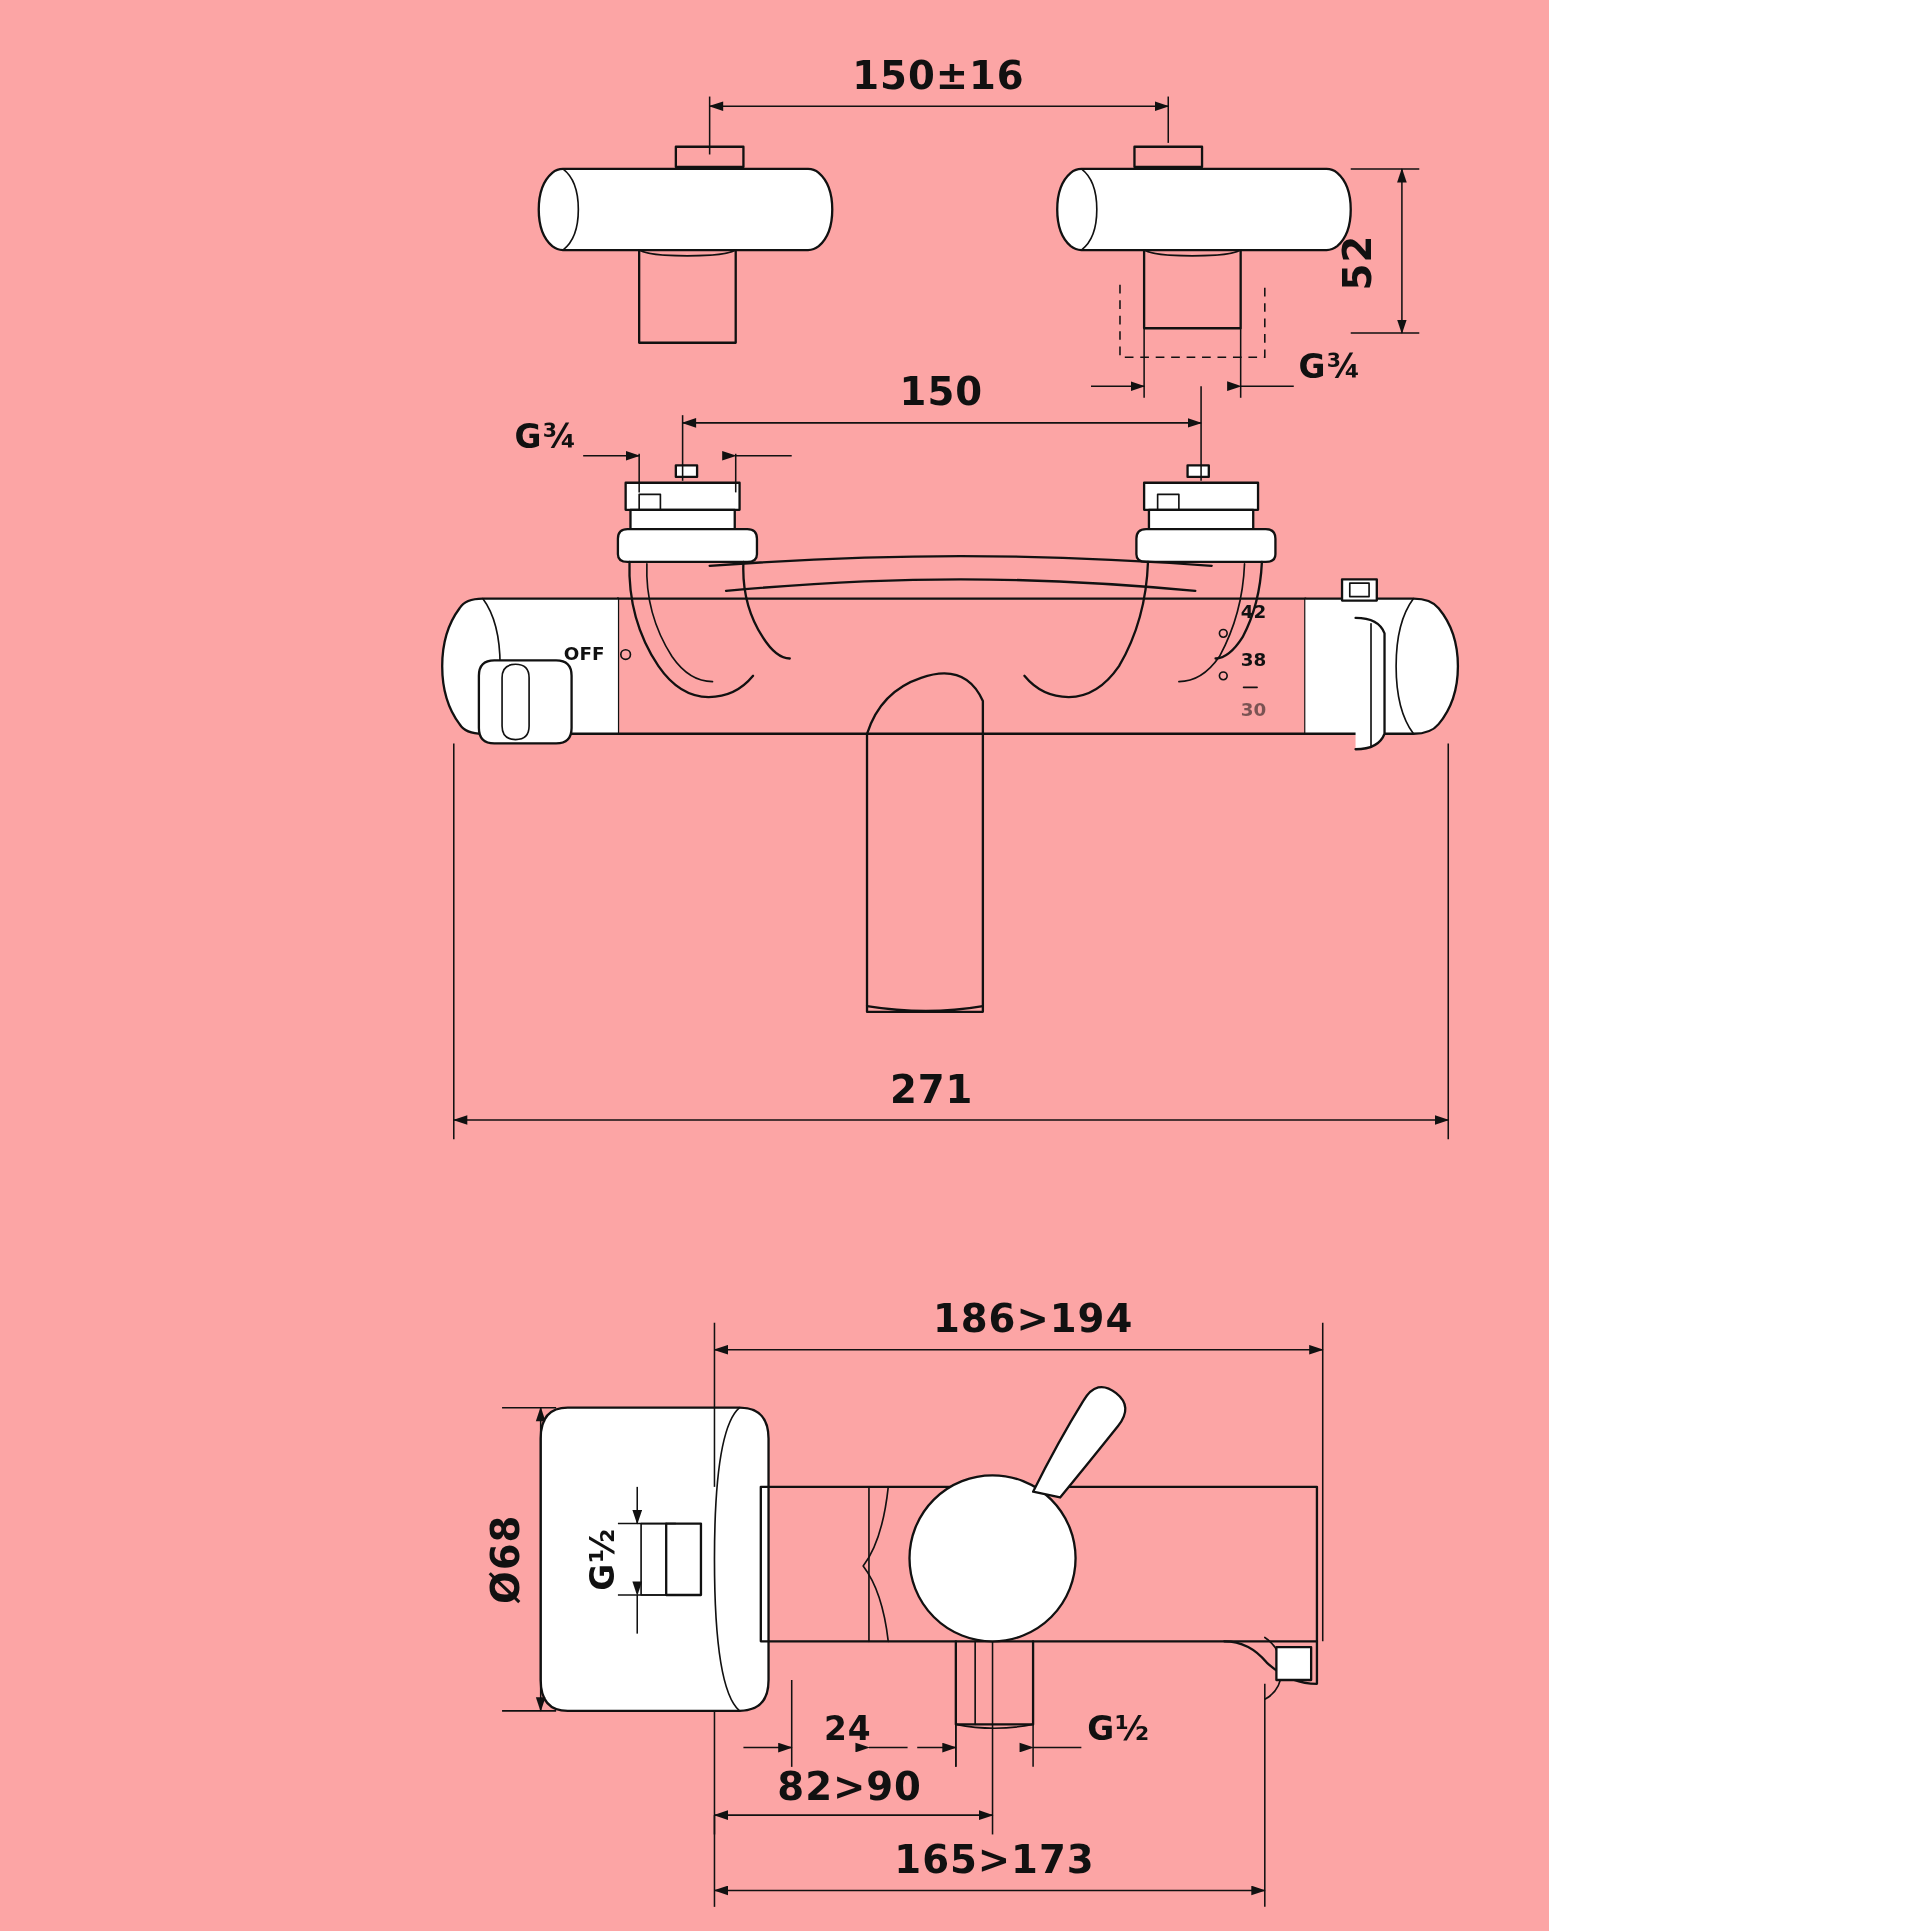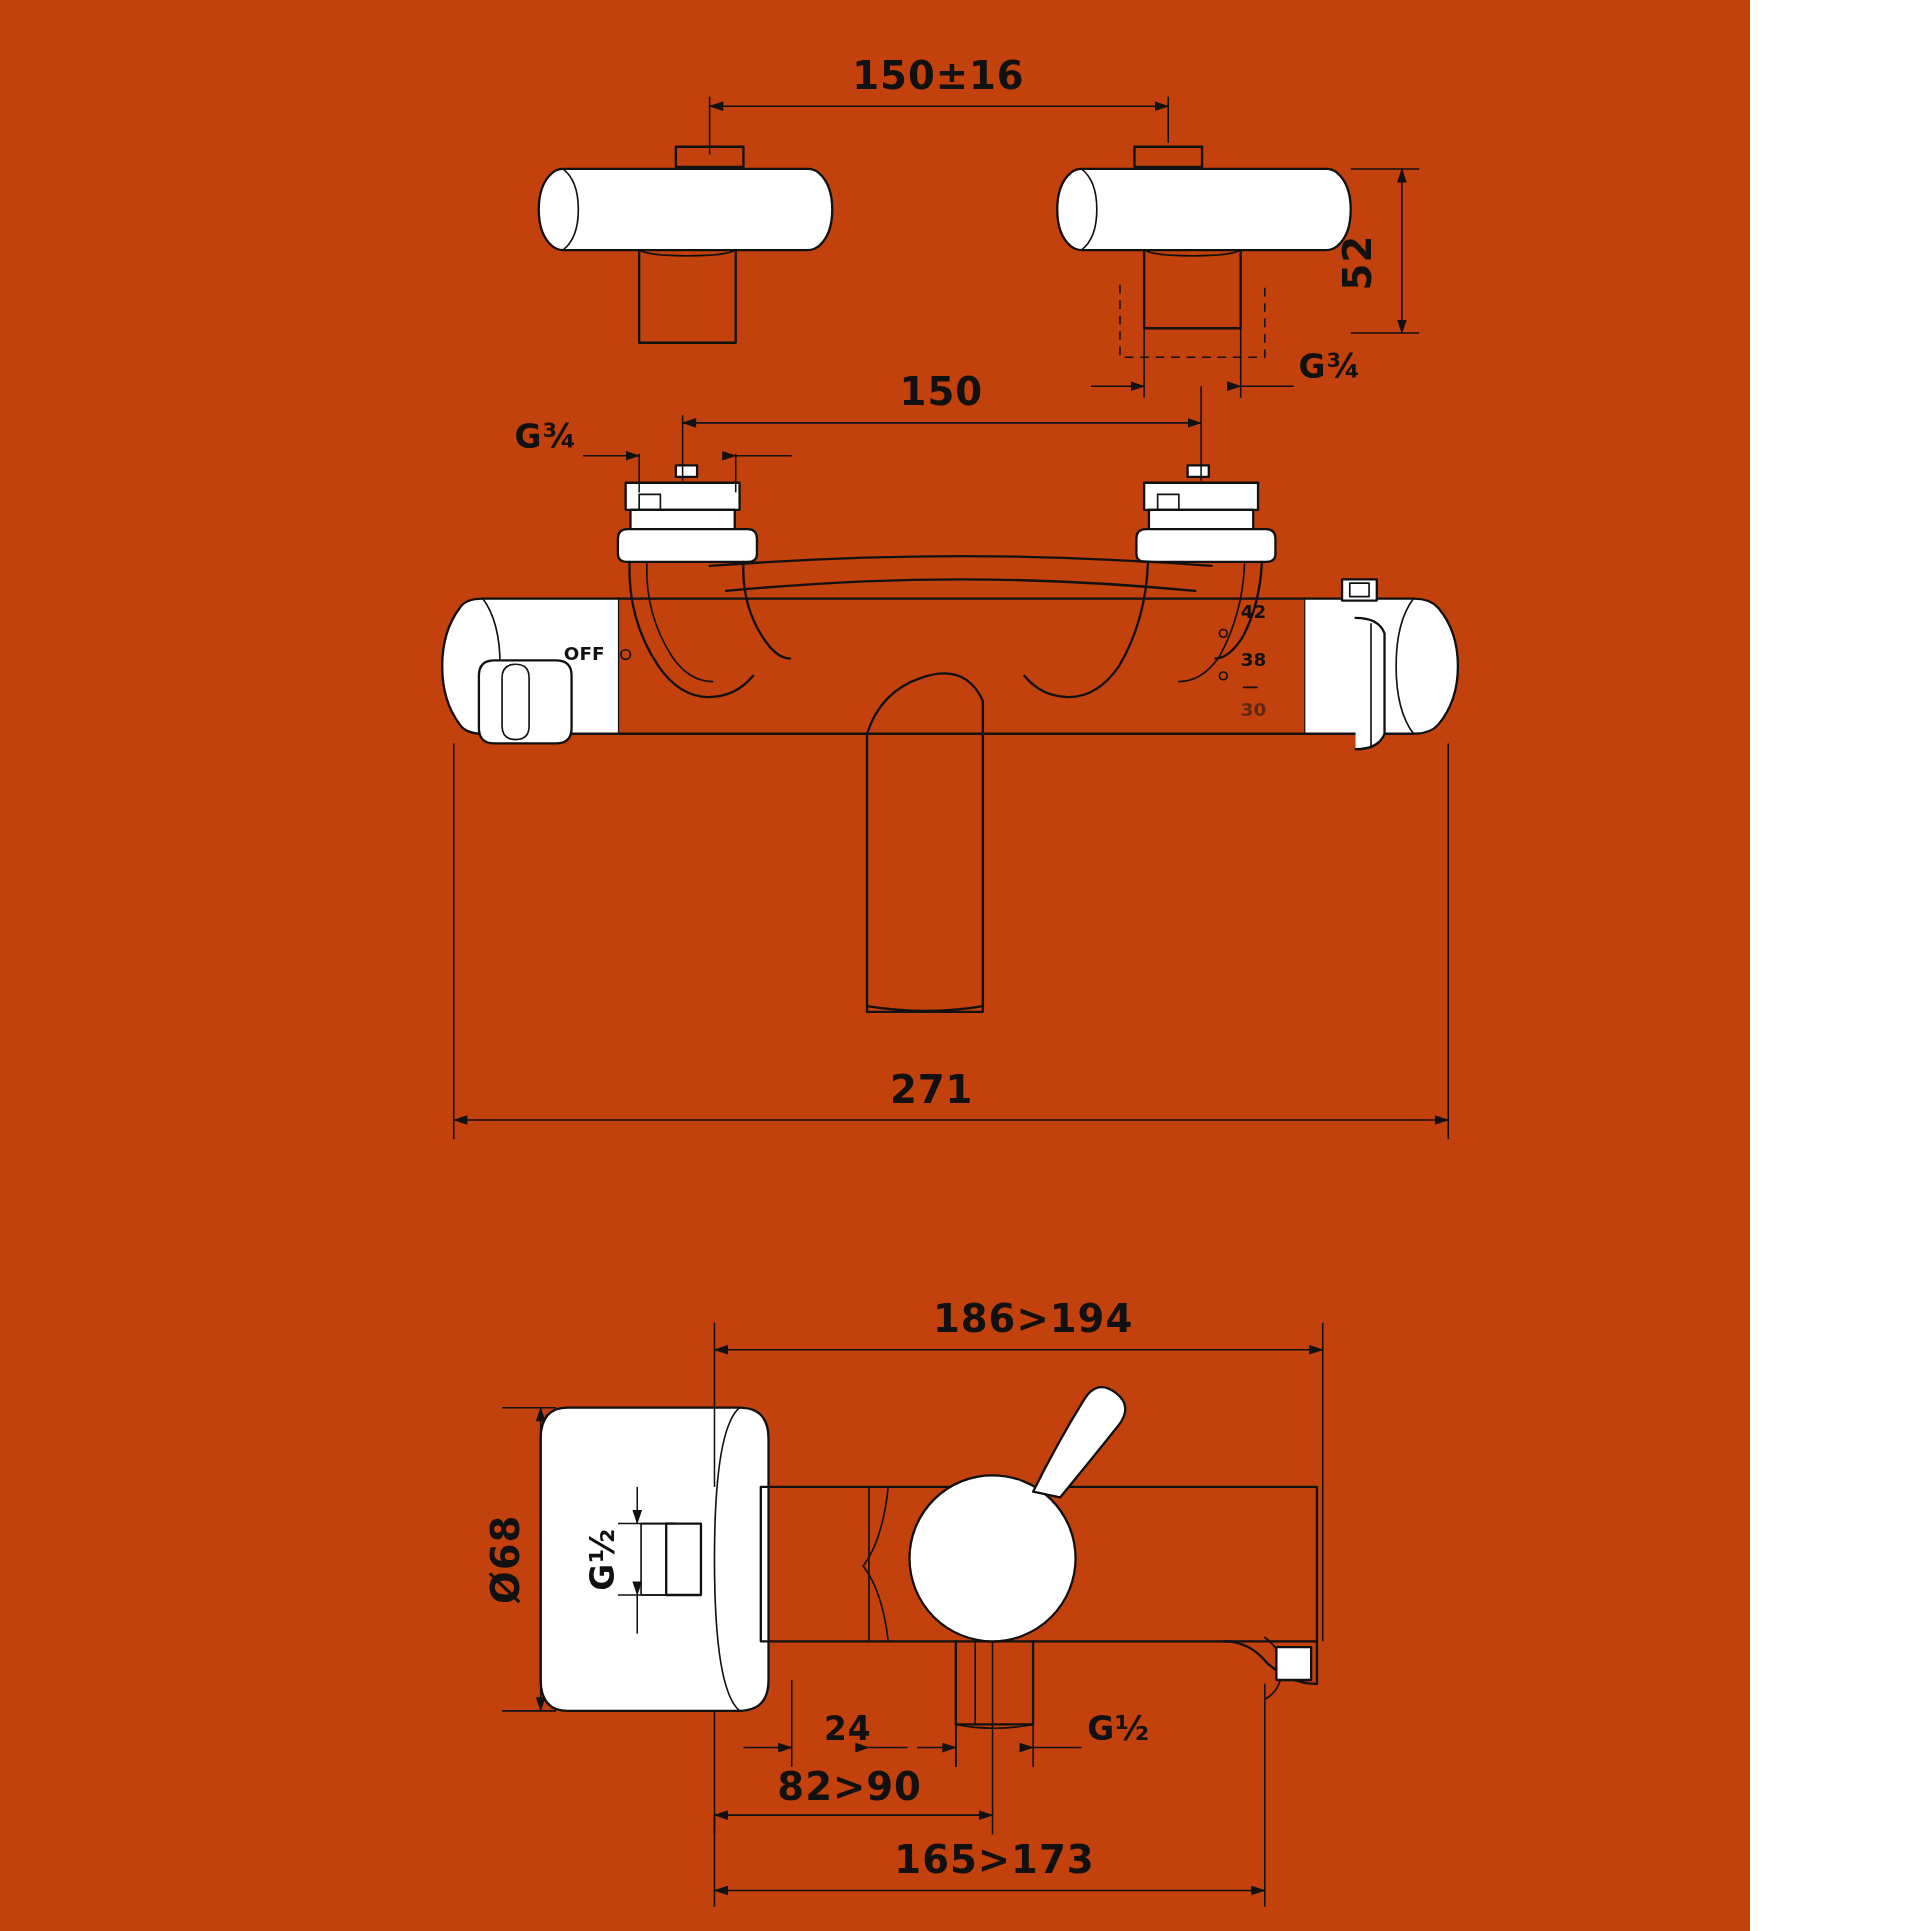--- a/index.html
+++ b/index.html
@@ -9,23 +9,23 @@
   }
   body {
     width: 1931px;
     height: 1931px;
     font-family: "DejaVu Sans", "Liberation Sans", sans-serif;
     color: #1a1a1a;
     overflow: hidden;
   }
   #sheet {
     position: relative;
-    width: 1750px;
+    width: 1549px;
     height: 1931px;
-    background: #c2410c;
+    background: #fca5a5;
   }
   svg#drawing {
     position: absolute;
     left: 0;
     top: 0;
     width: 1931px;
     height: 1931px;
   }
   .dim-text {
     font-family: "DejaVu Sans", "Liberation Sans", sans-serif;

